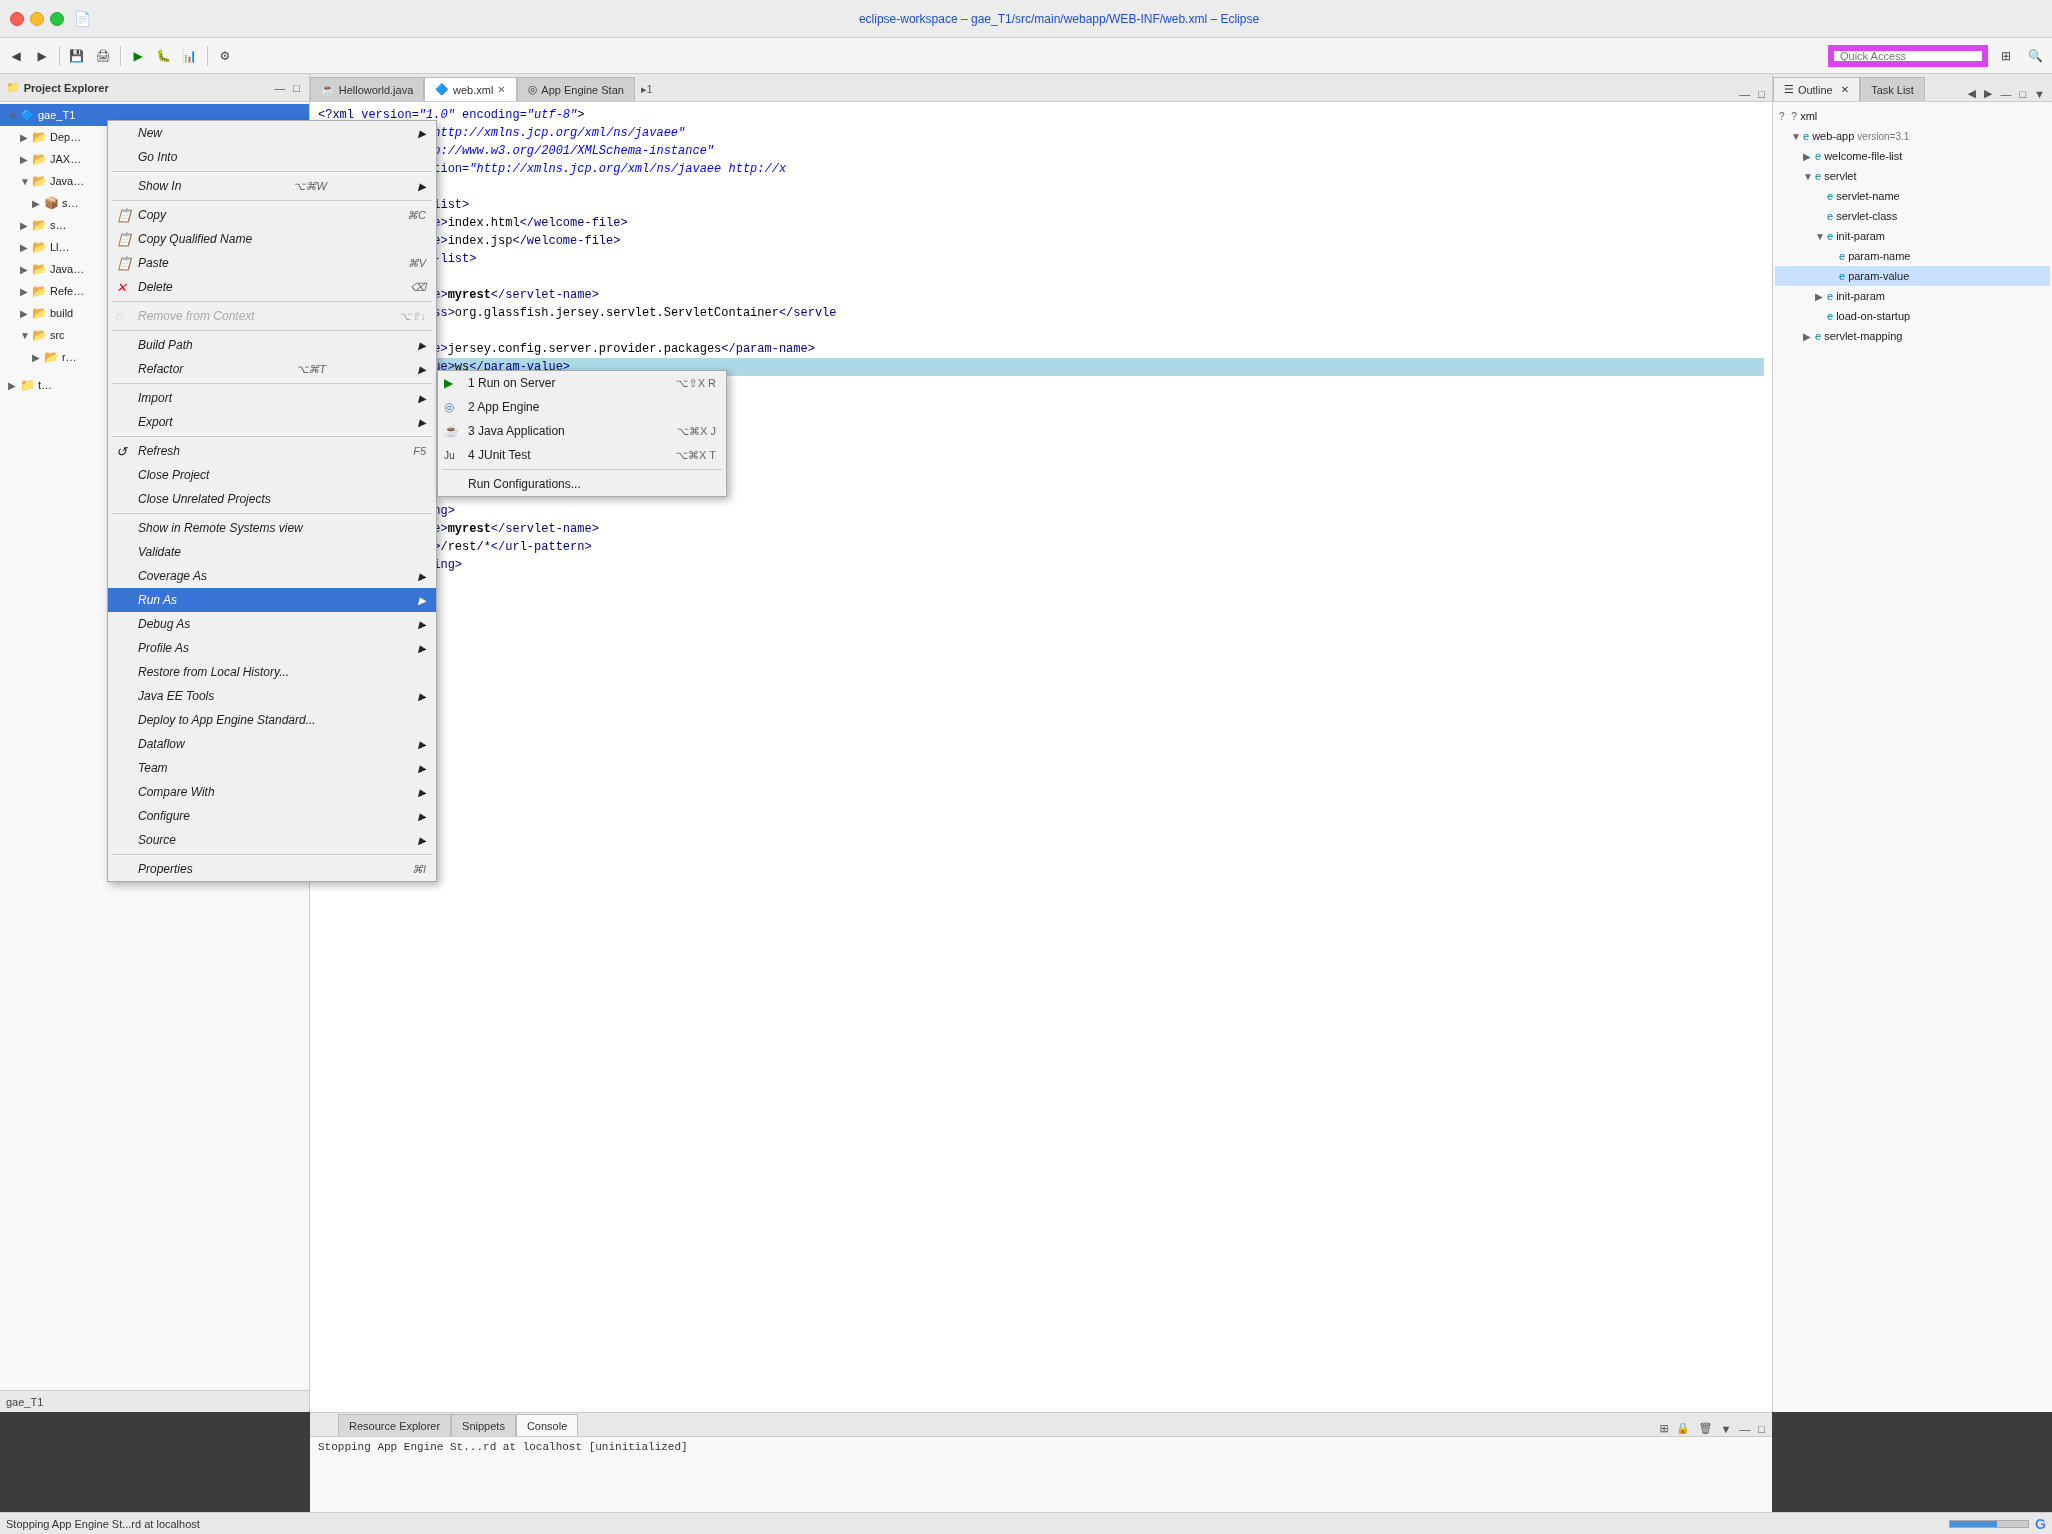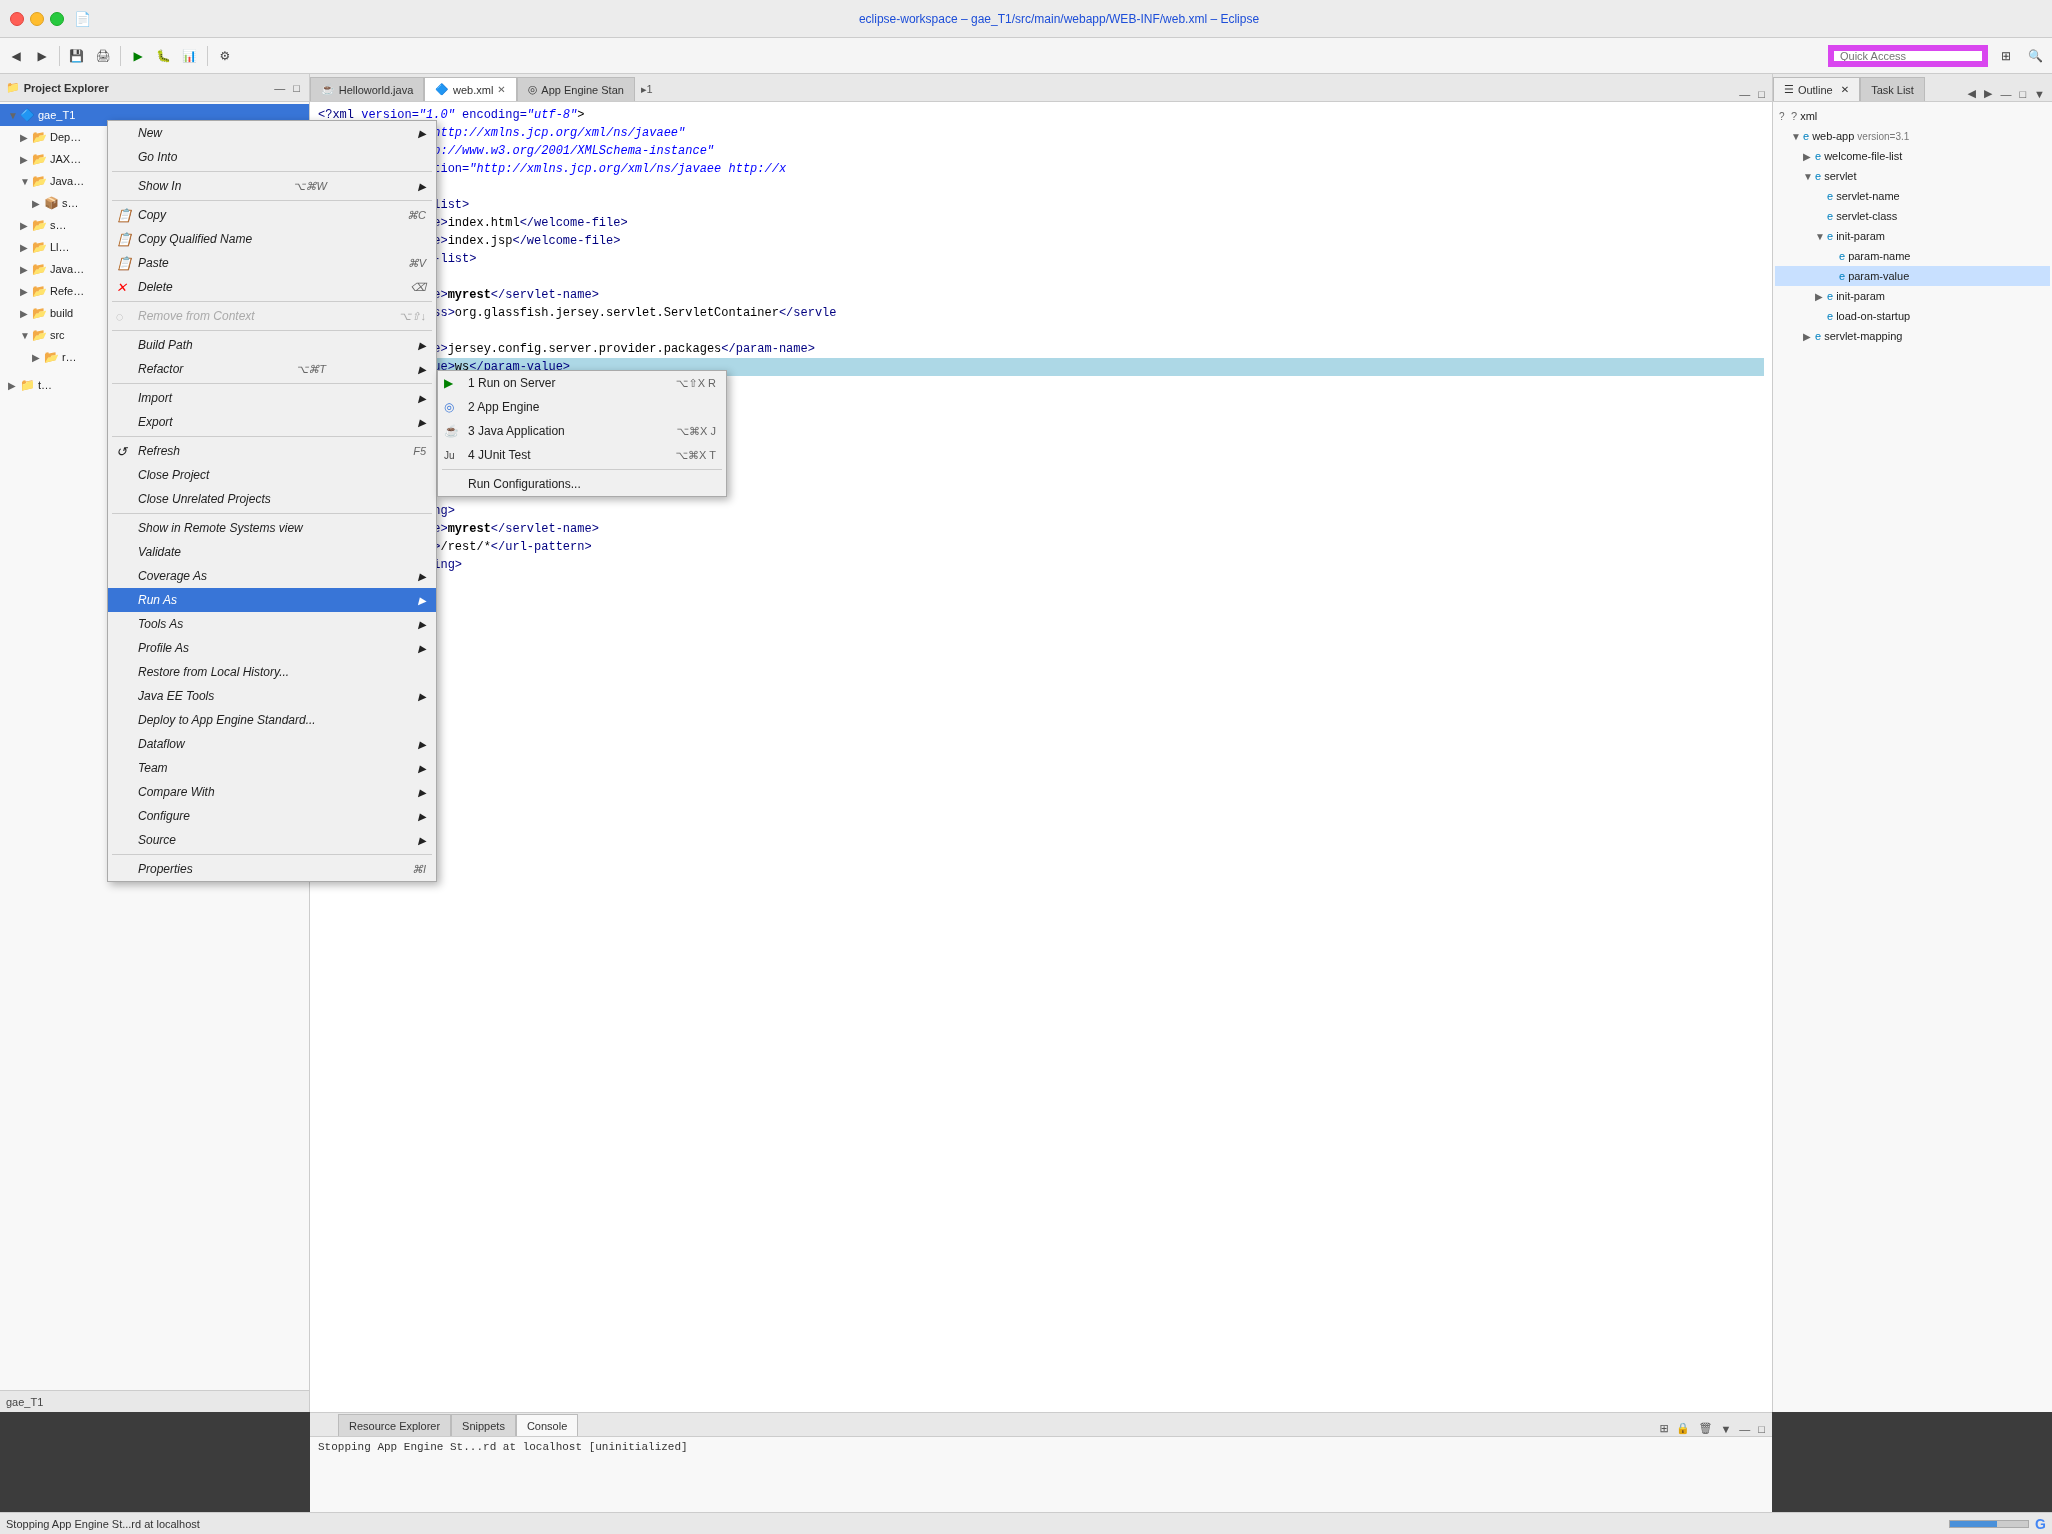--- a/index.html
+++ b/index.html
@@ -812,21 +812,21 @@
   </div>
   <div class="menu-item">
     <span>Coverage As</span>
     <span class="arrow-right">▶</span>
   </div>
   <div class="menu-item highlighted">
     <span>Run As</span>
     <span class="arrow-right">▶</span>
   </div>
   <div class="menu-item">
-    <span>Tools As</span>
+    <span>Debug As</span>
     <span class="arrow-right">▶</span>
   </div>
   <div class="menu-item">
     <span>Profile As</span>
     <span class="arrow-right">▶</span>
   </div>
   <div class="menu-item">
     <span>Restore from Local History...</span>
   </div>
   <div class="menu-item">

